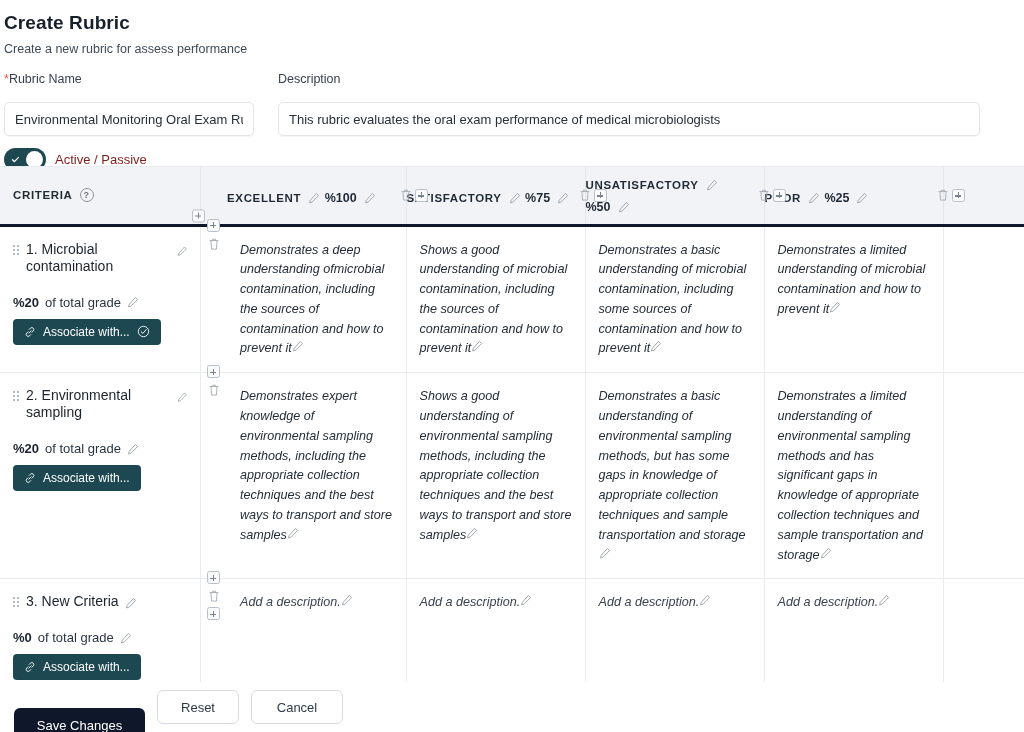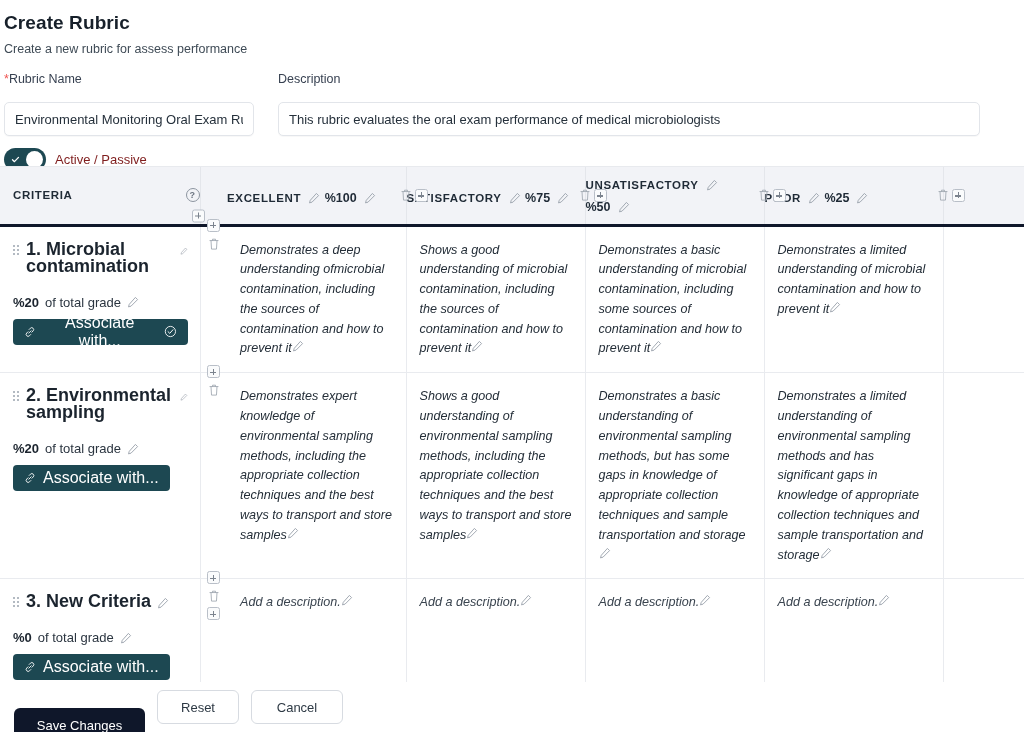--- a/index.html
+++ b/index.html
@@ -125,21 +125,20 @@
   .grid thead th.h-tail { border-right: none; }
 
   .hdr-crit {
     display: flex;
     align-items: center;
     gap: 7px;
     font-size: 11.5px;
     font-weight: bold;
     letter-spacing: .65px;
     color: #1f2a36;
-    justify-content: space-between;
   }
   .qmark {
     width: 14px; height: 14px;
     border: 1.3px solid #8d95a0;
     border-radius: 50%;
     color: #6b7480;
     font-size: 9px;
     font-weight: bold;
     line-height: 12px;
     text-align: center;
@@ -212,43 +211,43 @@
     flex: none;
     cursor: grab;
   }
   .drag-dots i {
     width: 2px; height: 2px;
     background: #9aa3ae;
     display: block;
     border-radius: 1px;
   }
   .crit-title {
-    font-size: 18px;
-    font-weight: bold;
+    font-size: 14px;
+    font-weight: normal;
     color: #1b242e;
     line-height: 17px;
   }
   .crit-weight {
     margin-top: 20px;
     font-size: 13px;
     color: #2b3540;
     display: flex;
     align-items: center;
     gap: 6px;
   }
   .crit-weight b { font-weight: bold; color: #1b242e; }
   .assoc-btn {
     margin-top: 9px;
     height: 26px;
     background: #1d4852;
     border: none;
     border-radius: 4px;
     color: #fff;
     font-family: "Liberation Sans", sans-serif;
-    font-size: 16px;
+    font-size: 12px;
     display: inline-flex;
     align-items: center;
     gap: 7px;
     padding: 0 11px;
     cursor: pointer;
   }
 
   
   .gut-inner {
     position: relative;

